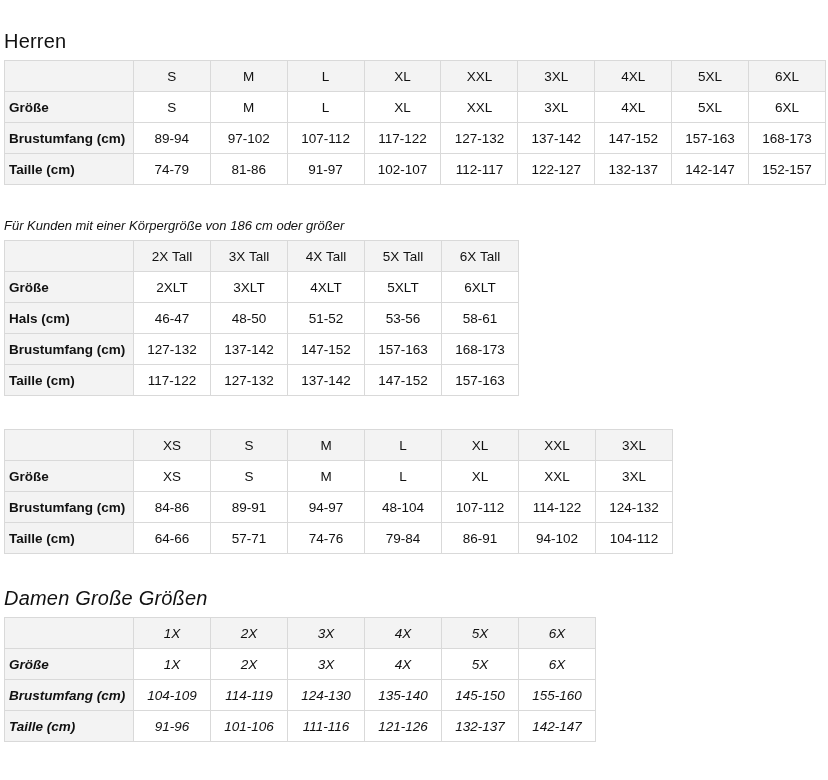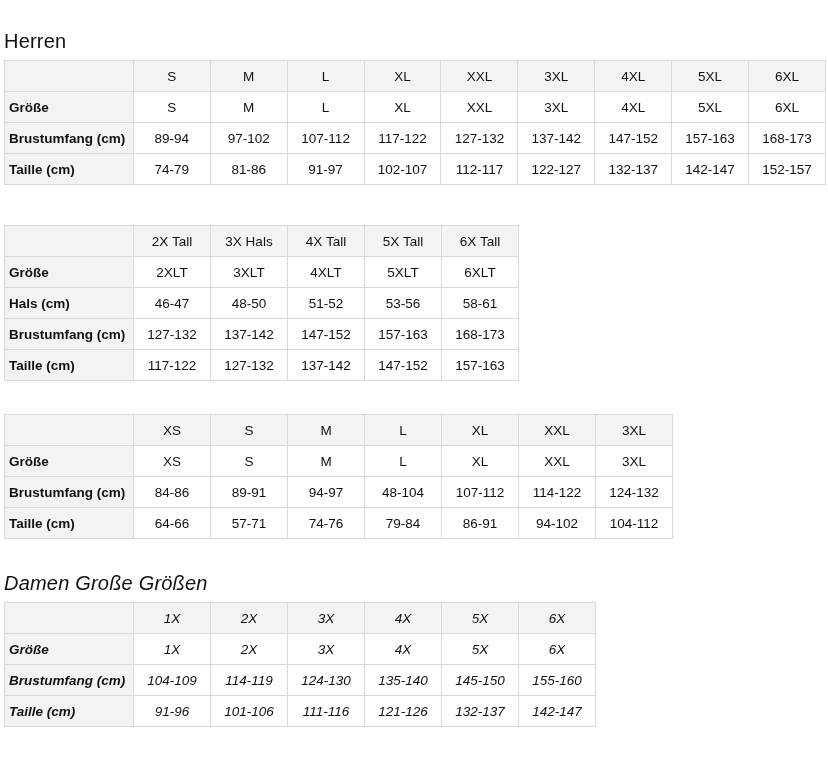--- a/index.html
+++ b/index.html
@@ -132,27 +132,28 @@
               <td class="value-cell">122-127</td>
               <td class="value-cell">132-137</td>
               <td class="value-cell">142-147</td>
               <td class="value-cell">152-157</td>
             </tr>
           </tbody>
         </table>
       </section>
       <section class="size-section">
         <div class="section-head">
+          <span class="section-subtitle">Für Kunden mit einer Körpergröße von 186 cm oder größer</span>
         </div>
         <table class="size-table">
           <thead>
             <tr>
               <th class="corner-cell"></th>
               <th class="column-header">2X Tall</th>
-              <th class="column-header">3X Hals</th>
+              <th class="column-header">3X Tall</th>
               <th class="column-header">4X Tall</th>
               <th class="column-header">5X Tall</th>
               <th class="column-header">6X Tall</th>
             </tr>
           </thead>
           <tbody>
             <tr>
               <th class="row-label">Größe</th>
               <td class="value-cell">2XLT</td>
               <td class="value-cell">3XLT</td>

